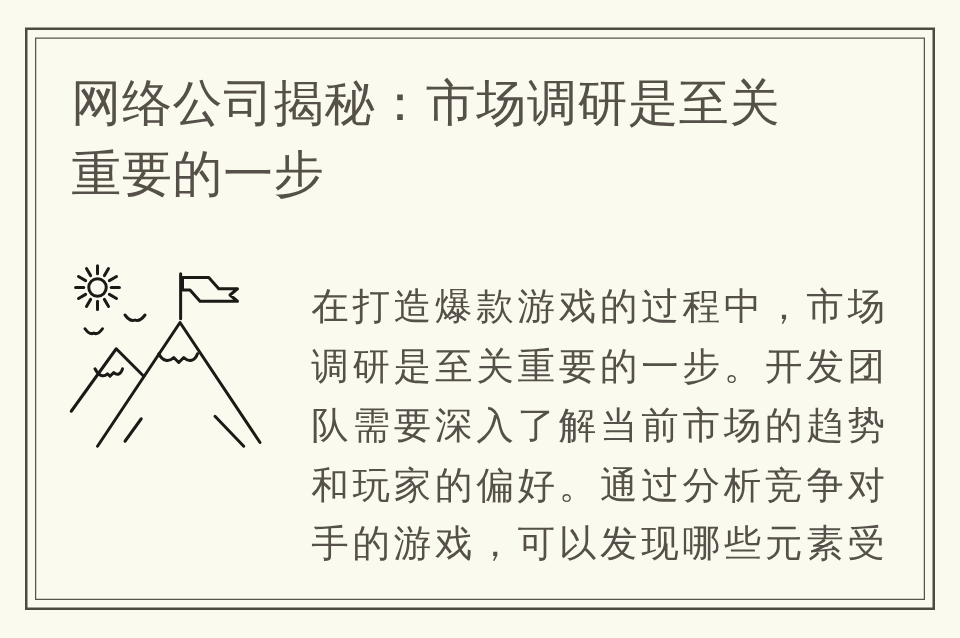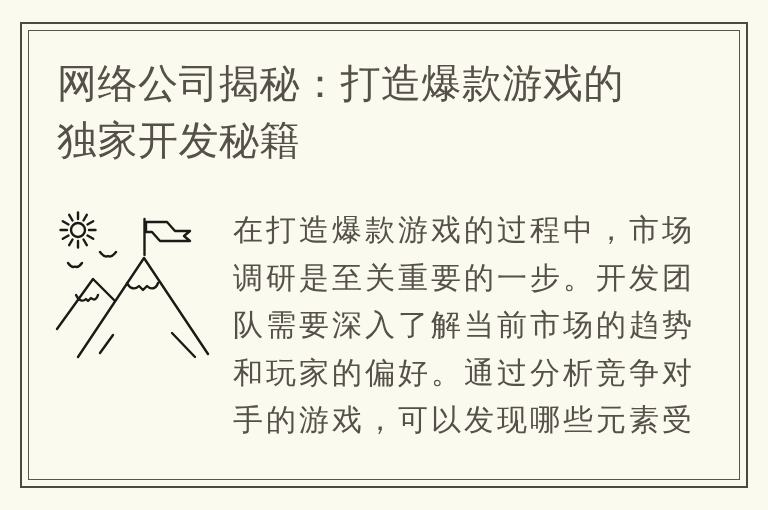--- a/index.html
+++ b/index.html
@@ -62,37 +62,37 @@
     stroke: var(--stroke-color);
     stroke-width: 2.4;
     stroke-linecap: round;
     stroke-linejoin: round;
   }
   .body-text {
     position: absolute;
     left: 204px;
     top: 175px;
     width: 478px;
-    margin: 0;
+    margin: 16px;
     font-size: 30px;
     line-height: 47.5px;
     letter-spacing: 3px;
     color: var(--body-color);
     font-family: cursive;
     text-align: left;
     word-break: break-all;
   }
 </style>
 </head>
 <body>
 
 <div class="card">
   <div class="card-inner">
 
-    <h1 class="title">网络公司揭秘：打造爆款游戏的独家开发秘籍</h1>
+    <h1 class="title">网络公司揭秘：市场调研是至关重要的一步</h1>
 
     <svg class="illustration" viewBox="0 0 190 205" role="img" aria-label="mountain-summit-flag-line-art">
 
       <g>
         <circle class="stroke" cx="28" cy="35" r="7"></circle>
         <line class="stroke" x1="39" y1="35" x2="45.5" y2="35"></line>
         <line class="stroke" x1="37.5" y1="40.5" x2="43.2" y2="43.8"></line>
         <line class="stroke" x1="33.5" y1="44.5" x2="36.8" y2="50.2"></line>
         <line class="stroke" x1="28" y1="46" x2="28" y2="52.5"></line>
         <line class="stroke" x1="22.5" y1="44.5" x2="19.2" y2="50.2"></line>

